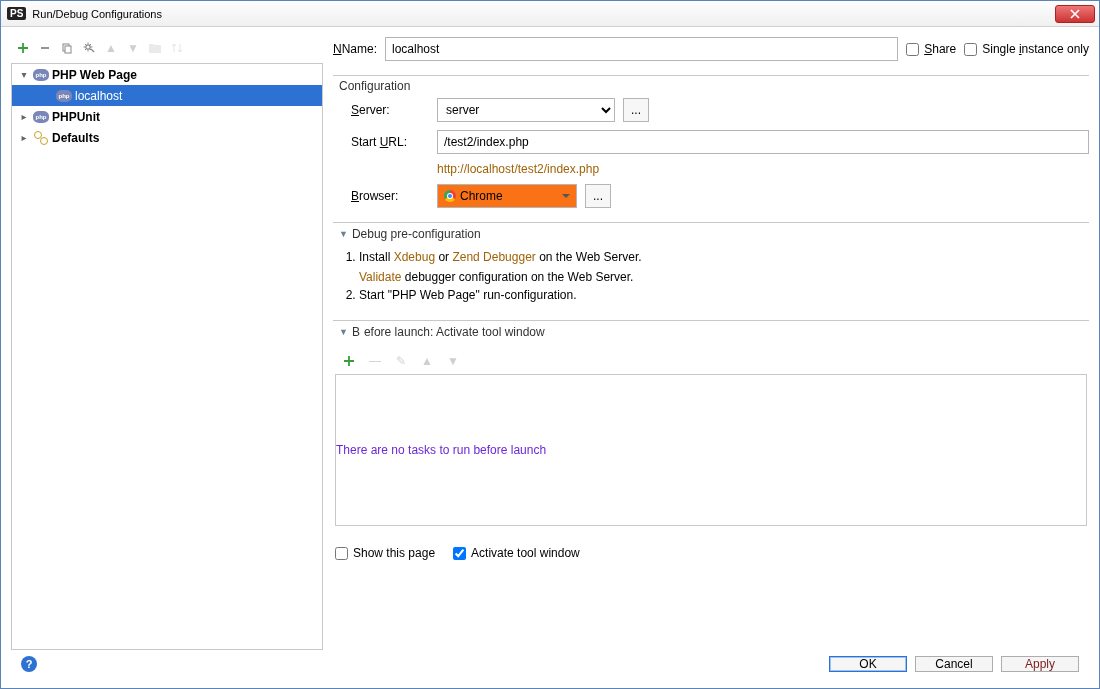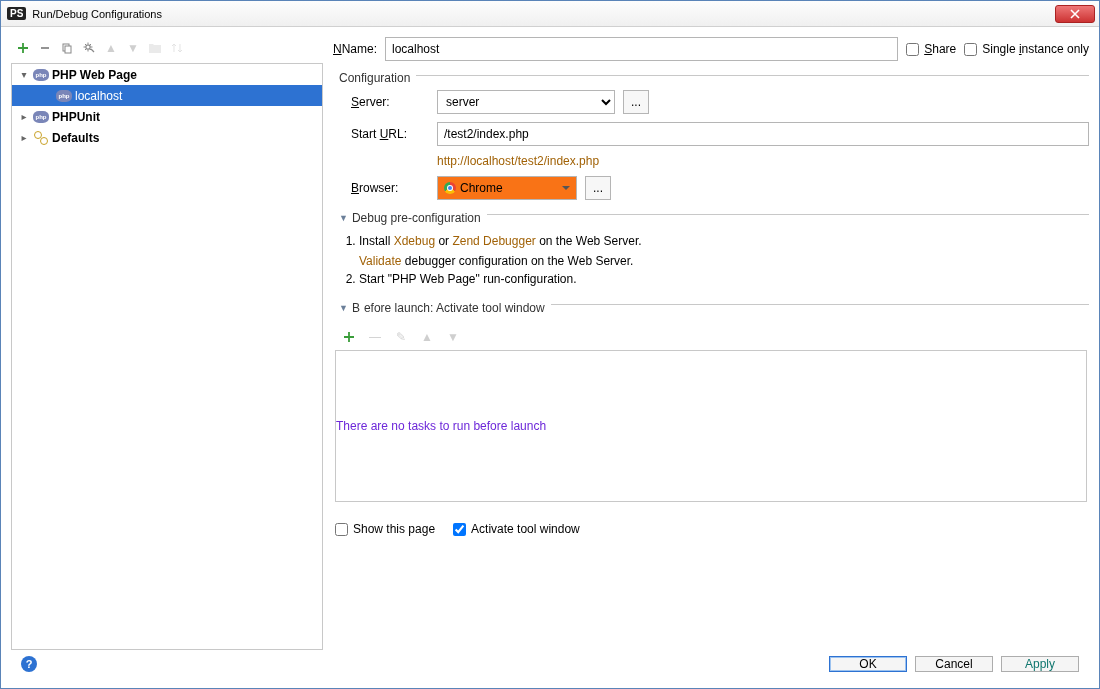--- a/index.html
+++ b/index.html
@@ -26,38 +26,38 @@
 .tree-row .nicon { width:16px; height:16px; display:inline-flex; align-items:center; justify-content:center;}
 .tree-row b { font-weight:bold; }
 .right { flex:1; display:flex; flex-direction:column; gap:4px; padding-top:2px;}
 .row { display:flex; align-items:center; gap:8px; }
 .row label { white-space:nowrap; }
 .row .u { text-decoration: underline; }
 input[type=text].form { height:24px; border:1px solid #b5b5b5; padding:0 6px; background:#fff; }
 select.form { height:24px; border:1px solid #b5b5b5; background:#fff; padding:0 4px;}
 .chk { display:flex; align-items:center; gap:5px; cursor:pointer;}
 .chk input { width:13px; height:13px; margin:0;}
-.fieldset { border-top:1px solid #c8c8c8; margin-top:10px; padding-top:4px; position:relative;}
+.fieldset { border-top:1px solid #c8c8c8; margin-top:10px; padding-top:12px; position:relative;}
 .fieldset .legend { position:relative; top:-9px; background:#fff; padding:0 6px; color:#333; display:inline-flex; align-items:center; gap:4px;}
 .fieldset .legend .tri { color:#6b7f99; font-size:9px;}
 .config-body { margin: -4px 0 0 18px; display:flex; flex-direction:column; gap:8px; }
 .lbl-col { width:78px; }
 .ellipsis-btn { width:26px; height:24px; border:1px solid #b5b5b5; background:#f7f7f7; cursor:pointer; display:flex; align-items:center; justify-content:center;}
 .link { color:#a16207; cursor:pointer; }
 ol.debug { margin:0 0 0 16px; padding:0; }
 ol.debug li { margin:4px 0; }
 .before-tools { display:flex; gap:10px; margin:4px 0 4px 8px; height:18px; align-items:center;}
 .tasks-box { border:1px solid #c8c8c8; height:152px; margin:0 2px; display:flex; align-items:center; color:#6d28d9;}
 .bottom-checks { display:flex; gap:18px; margin:20px 0 0 2px;}
 .footer { display:flex; align-items:center; justify-content:space-between; padding:6px 10px 10px 10px;}
 .help { width:16px; height:16px; border-radius:50%; background:#2d72d2; color:#fff; display:flex; align-items:center; justify-content:center; font-weight:bold; font-size:11px; cursor:pointer;}
 .buttons { display:flex; gap:8px; }
 .btn { min-width:78px; height:16px; border:1px solid #adadad; background:#f5f5f5; cursor:pointer; display:flex; align-items:center; justify-content:center;}
 .btn.primary { border:1px solid #2d72d2; box-shadow:0 0 0 1px #9cc2ef inset; }
-.btn.disabled { color:#0f766e; cursor:default;}
+.btn.disabled { color:#7f1d1d; cursor:default;}
 .chrome-dot { width:12px; height:12px; border-radius:50%; background: conic-gradient(#ea4335 0 120deg,#fbbc05 120deg 240deg,#34a853 240deg 360deg); position:relative; display:inline-block; margin-right:4px;}
 .chrome-dot::after { content:""; position:absolute; inset:3px; background:#fff; border-radius:50%; }
 .chrome-dot::before { content:""; position:absolute; inset:4px; background:#4285f4; border-radius:50%; z-index:1;}
 .browser-select { height:24px; border:1px solid #b5b5b5; background:#f97316; display:flex; align-items:center; padding:0 20px 0 6px; gap:0; min-width:140px; position:relative; cursor:pointer;}
 .browser-select::after { content:""; position:absolute; right:6px; top:9px; border:4px solid transparent; border-top-color:#555;}
 .php-icon { width:16px; height:12px; background:#7a86b8; border-radius:6px/5px; display:flex; align-items:center; justify-content:center; font-size:6px; color:#fff; font-weight:bold;}
 .def-icon { width:14px; height:14px; display:inline-block; position:relative;}
 .def-icon::before,.def-icon::after{content:"";position:absolute;width:6px;height:6px;border:1.5px solid #c9a227;border-radius:50%;}
 .def-icon::before{left:0;top:0;}
 .def-icon::after{right:0;bottom:0;}

